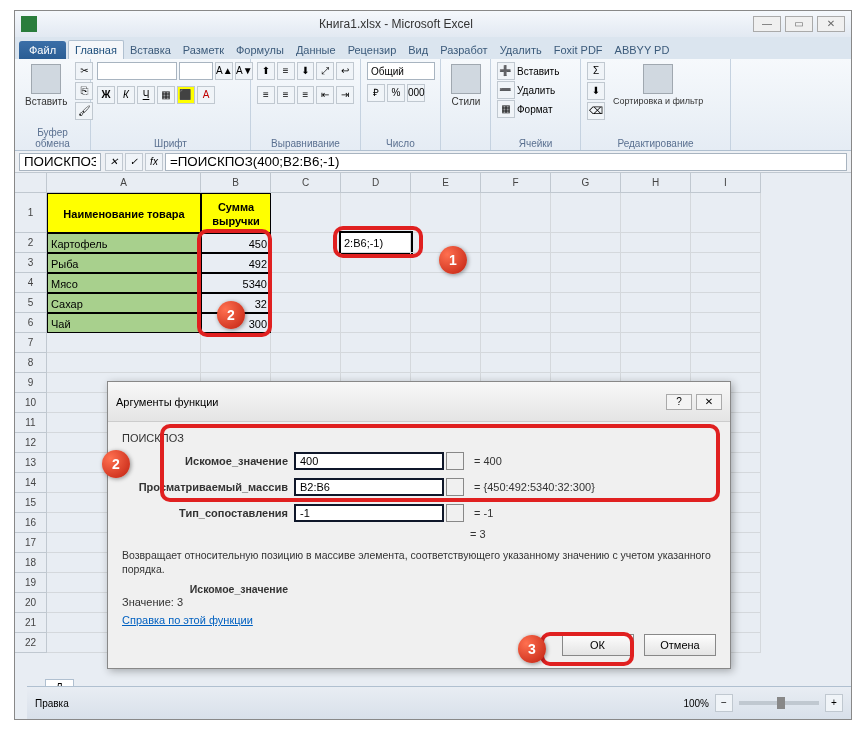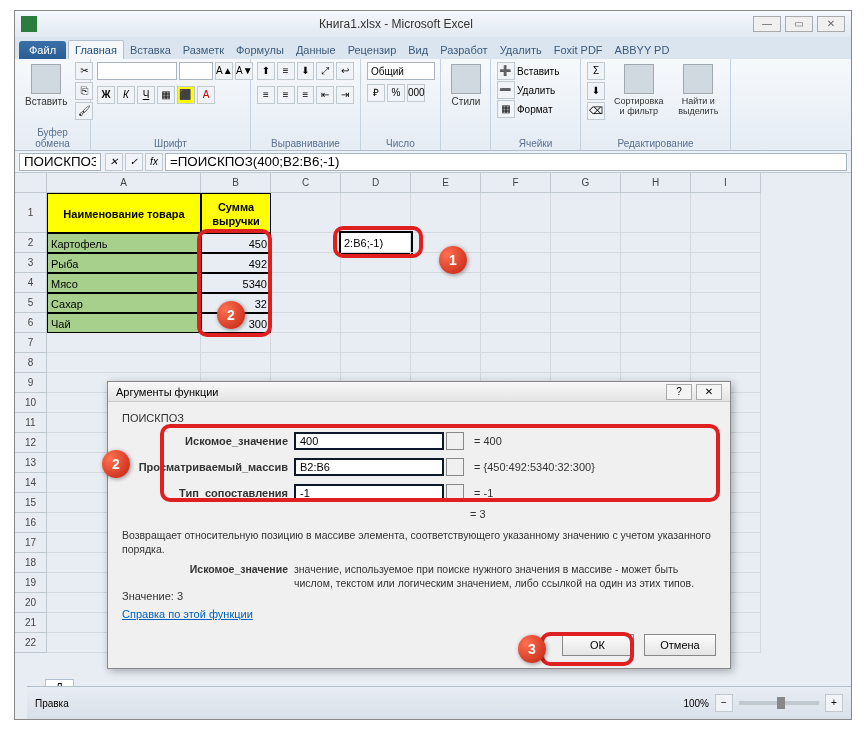--- a/index.html
+++ b/index.html
@@ -53,21 +53,21 @@
 .cell.green { background: #a8d08d; border: 1px solid #000; }
 .cell.bordered { border: 1px solid #000; text-align: right; }
 .cell.sel { outline: 2px solid #000; background: #fff; }
 
 
 .callout-red { position: absolute; border: 4px solid #e02020; border-radius: 10px; pointer-events: none; }
 .callout-num { position: absolute; width: 28px; height: 28px; border-radius: 50%; background: radial-gradient(circle at 30% 30%, #ff7050, #c02010); color: #fff; font-weight: bold; font-size: 14px; text-align: center; line-height: 28px; box-shadow: 1px 1px 4px rgba(0,0,0,.4); }
 
 
 .dialog { position: absolute; left: 92px; top: 370px; width: 624px; height: 288px; background: #f0f0f0; border: 1px solid #888; box-shadow: 2px 2px 8px rgba(0,0,0,.3); }
-.dialog .dtitle { height: 20px; background: linear-gradient(#f8f8f8,#e4e4e4); border-bottom: 1px solid #ccc; display: flex; align-items: center; padding: 0 8px; font-size: 11px; }
+.dialog .dtitle { height: 40px; background: linear-gradient(#f8f8f8,#e4e4e4); border-bottom: 1px solid #ccc; display: flex; align-items: center; padding: 0 8px; font-size: 11px; }
 .dialog .dtitle .dt { flex: 1; }
 .dialog .dtitle .dbtn { width: 26px; height: 16px; border: 1px solid #aaa; background: #f4f4f4; margin-left: 4px; text-align: center; font-size: 10px; line-height: 14px; }
 .dialog .dbody { padding: 10px 14px; font-size: 11px; color: #333; }
 .dialog .fname { color: #333; margin-bottom: 6px; }
 .dialog .argrow { display: flex; align-items: center; height: 22px; margin-bottom: 4px; }
 .dialog .arglabel { width: 172px; text-align: right; padding-right: 6px; font-weight: bold; }
 .dialog .arginput { width: 150px; height: 18px; border: 2px solid #0f172a; background: #fff; padding: 0 4px; font-size: 11px; }
 .dialog .refbtn { width: 18px; height: 18px; border: 1px solid #888; background: #f0f0f0; margin-left: 2px; }
 .dialog .argres { margin-left: 10px; }
 .dialog .desc { margin-top: 8px; font-size: 10.5px; line-height: 14px; }
@@ -206,24 +206,20 @@
     <div class="rgroup" style="width:150px">
       <div class="controls">
         <div style="display:flex;flex-direction:column;gap:2px">
           <span class="mini-btn">Σ</span>
           <span class="mini-btn">⬇</span>
           <span class="mini-btn">⌫</span>
         </div>
         <div class="rbtn big">
             <span class="ico"></span>
             <span style="font-size:9px;text-align:center">Сортировка и фильтр</span>
-          </div>
-        <div class="rbtn big">
-            <span class="ico"></span>
-            <span style="font-size:9px;text-align:center">Найти и выделить</span>
           </div>
       </div>
       <div class="label">Редактирование</div>
     </div>
   </div>
 
   <div class="formulabar">
     <input class="namebox" value="ПОИСКПОЗ" style="">
     <span class="fx-btn">✕</span>
     <span class="fx-btn">✓</span>
@@ -546,21 +542,20 @@
       <div class="argrow">
         <div class="arglabel">Тип_сопоставления</div>
         <input class="arginput" value="-1" style="">
         <span class="refbtn"></span>
         <span class="argres">=  -1</span>
       </div>
       <div style="text-align:left;margin-left:348px;margin-top:4px">=  3</div>
       <div class="desc">Возвращает относительную позицию в массиве элемента, соответствующего указанному значению с учетом указанного порядка.</div>
       <div class="desc" style="display:flex;margin-top:6px">
         <div style="width:172px;text-align:right;padding-right:6px"><b>Искомое_значение</b></div>
-        <div style="flex:1">значение, используемое при поиске нужного значения в массиве - может быть числом, текстом или логическим значением, либо ссылкой на один из этих типов.</div>
       </div>
       <div class="valrow">Значение:  3</div>
       <a class="link">Справка по этой функции</a>
     </div>
     <div class="dbtns">
       <button>ОК</button>
       <button>Отмена</button>
     </div>
 
     <div class="callout-red" style="left:52px;top:42px;width:560px;height:78px"></div>

